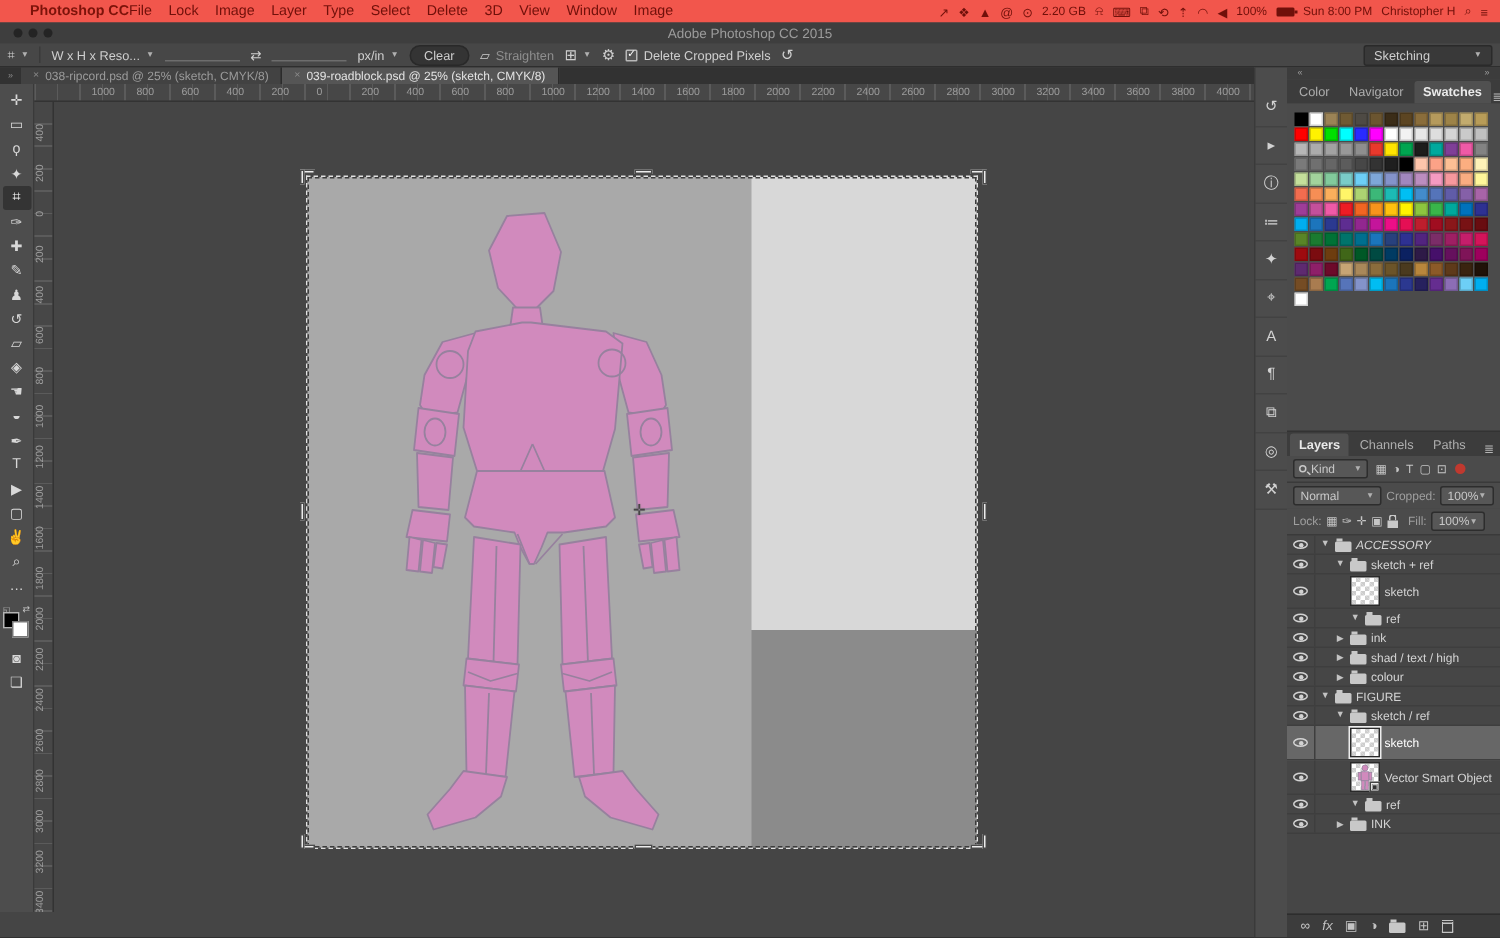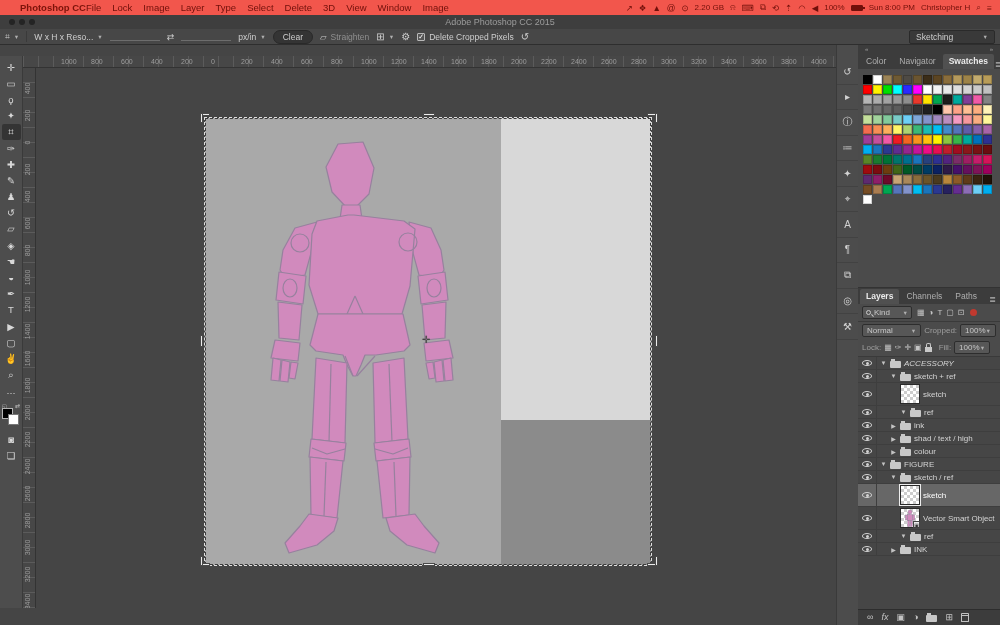--- a/index.html
+++ b/index.html
@@ -241,20 +241,31 @@
       <span class="checkbox">✓</span>
       <span>Delete Cropped Pixels</span>
     </span>
     <span style="font-size:10px;">↺</span>
     <span class="ws-select">
       <span>Sketching</span>
       <span class="caret">▼</span>
     </span>
   </div>
 
+  <div class="tabsbar">
+    <span class="tabstub">»</span>
+  <div class="dtab">
+        <span class="x">×</span>
+        <span>038-ripcord.psd @ 25% (sketch, CMYK/8)</span>
+      </div>
+      <div class="dtab active">
+        <span class="x">×</span>
+        <span>039-roadblock.psd @ 25% (sketch, CMYK/8)</span>
+      </div>
+    </div>
 
   <div class="toolbar">
       <div class="tool">✛</div>
       <div class="tool">▭</div>
       <div class="tool">ϙ</div>
       <div class="tool">✦</div>
       <div class="tool selected">⌗</div>
       <div class="tool">✑</div>
       <div class="tool">✚</div>
       <div class="tool">✎</div>

